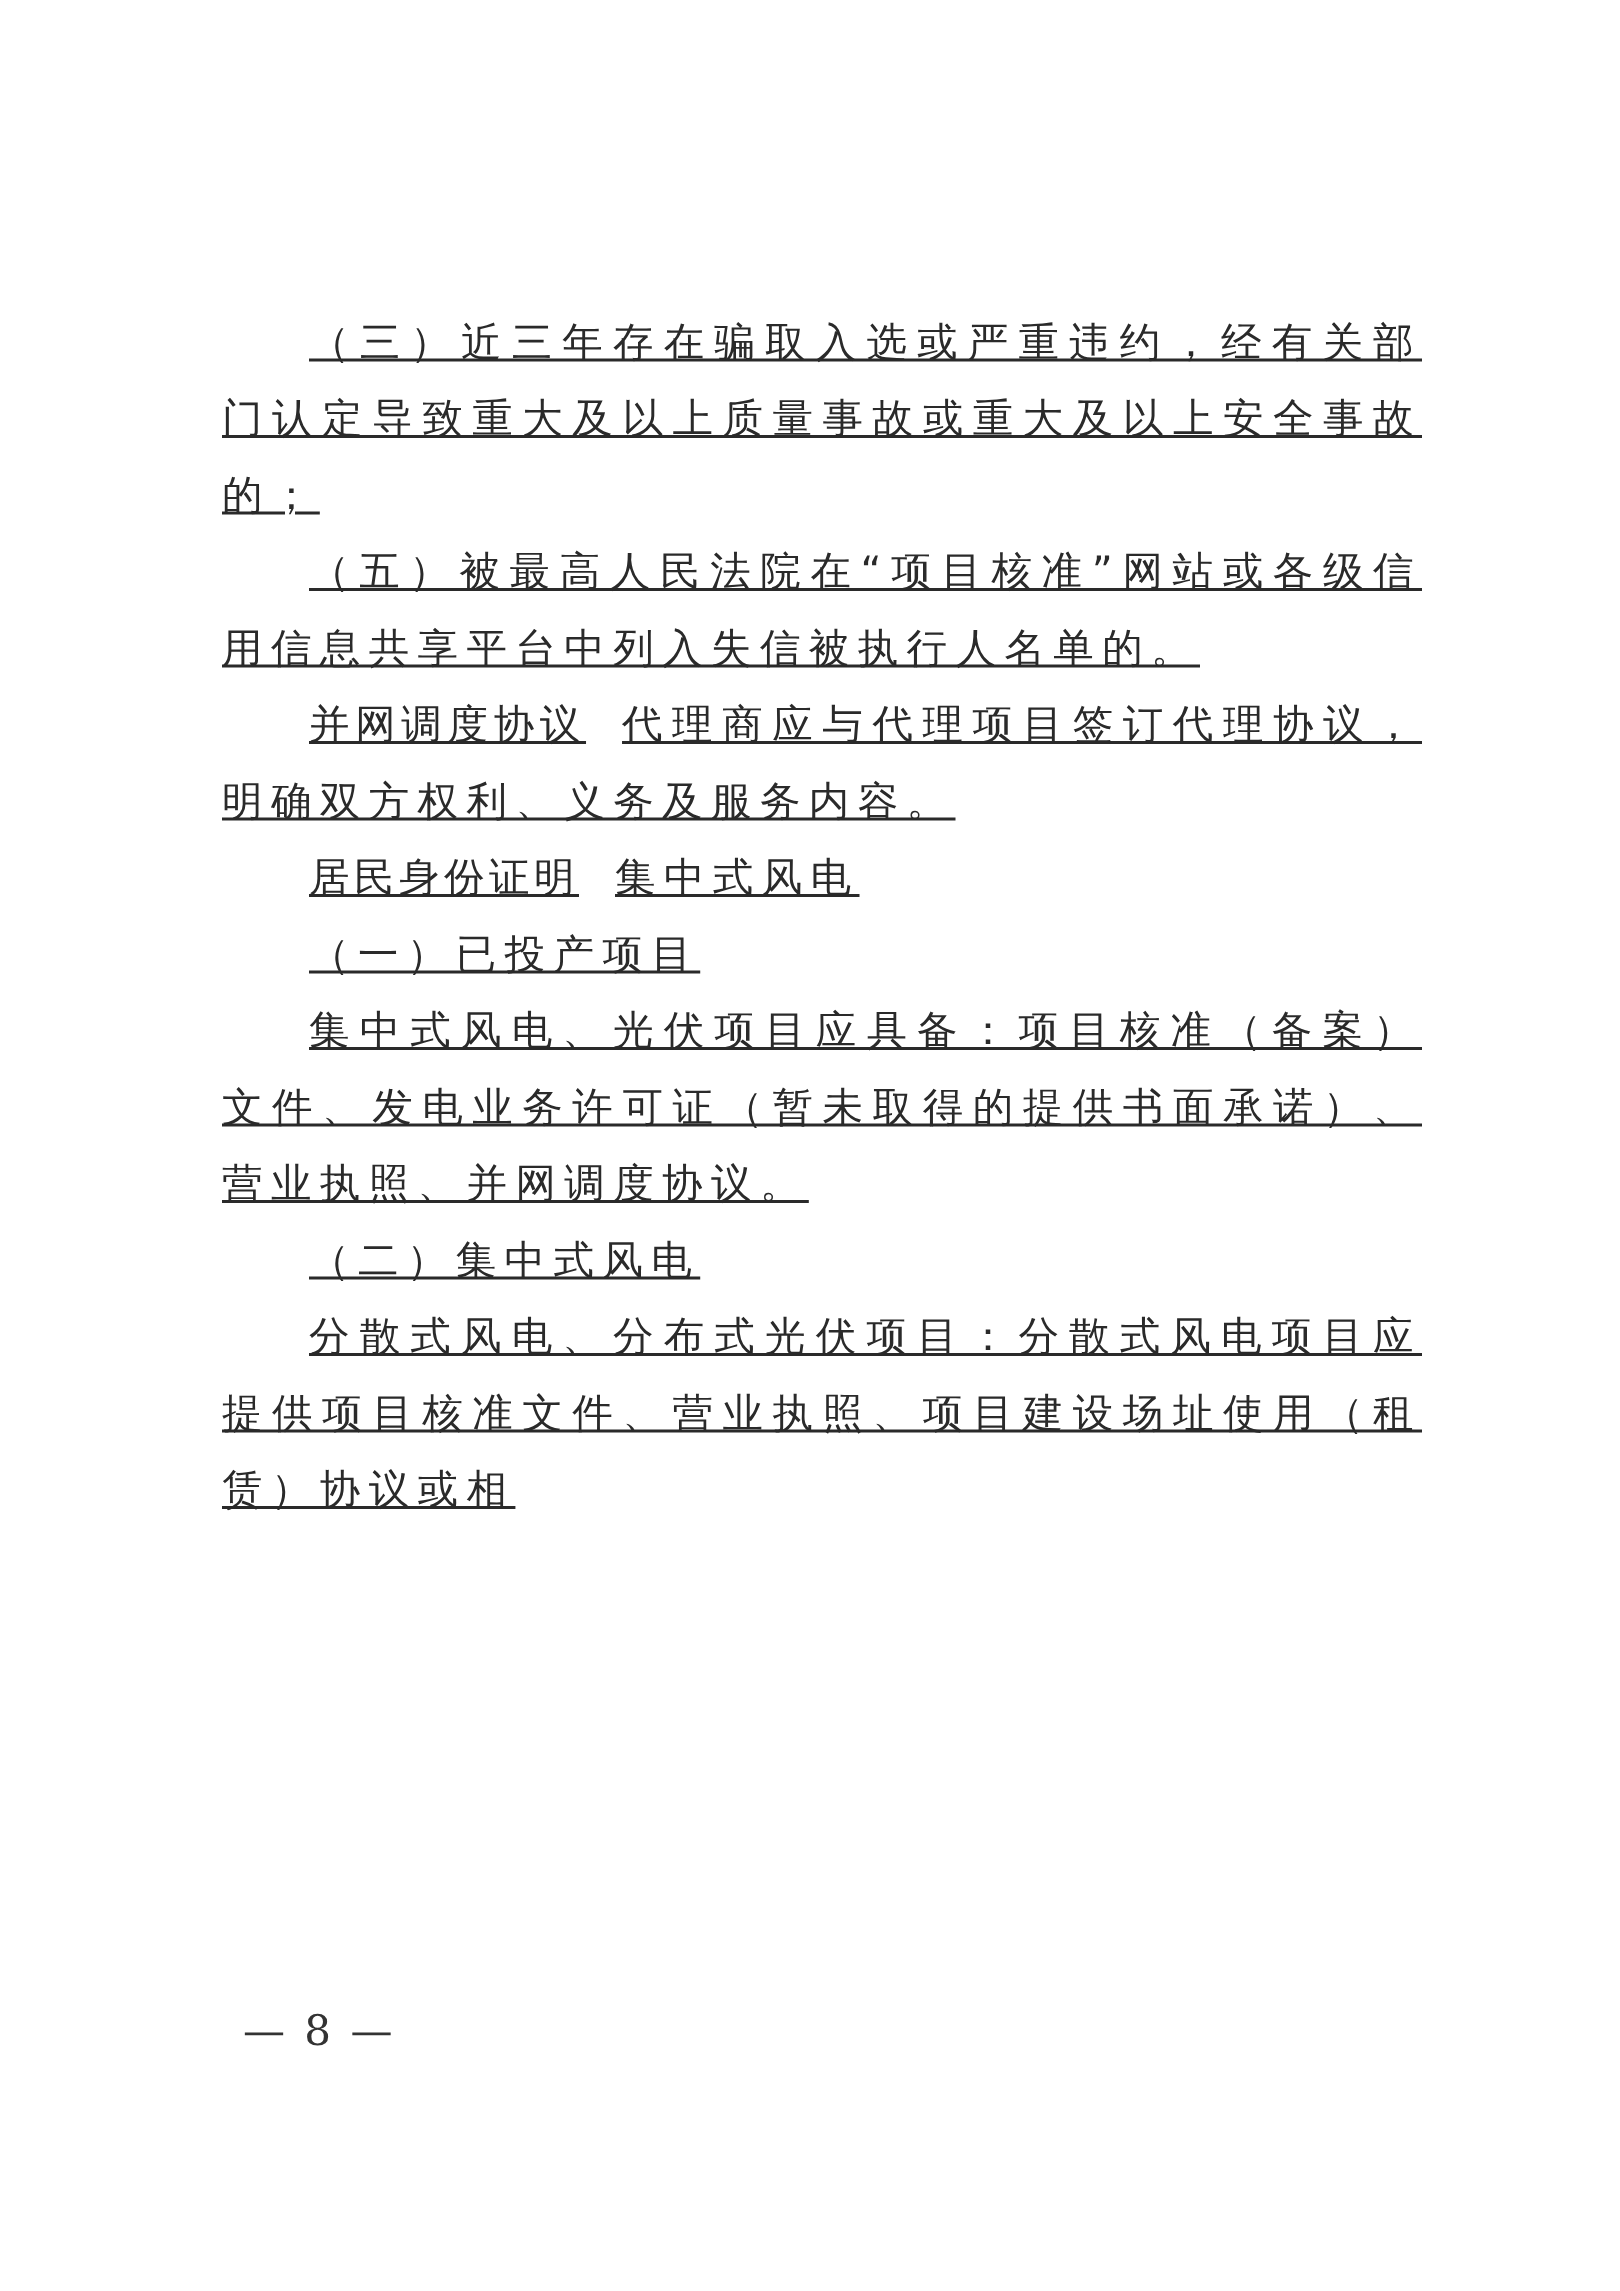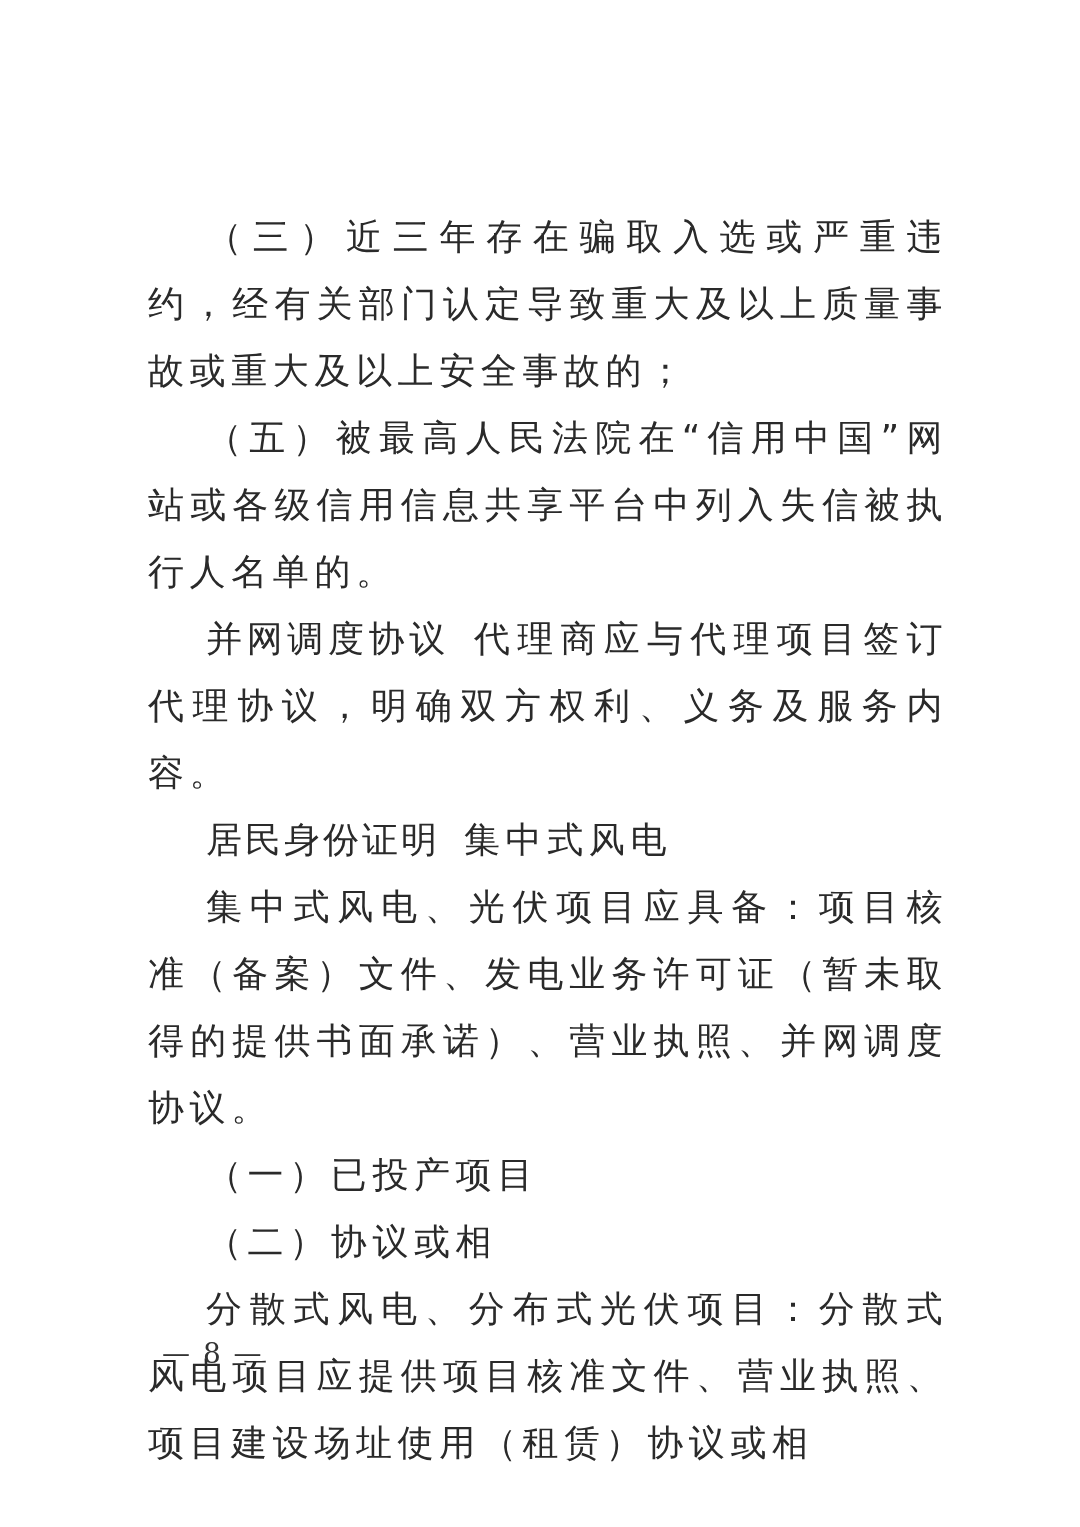--- a/index.html
+++ b/index.html
@@ -15,26 +15,27 @@
     font-family: "DejaVu Sans", "Liberation Sans", sans-serif;
     color: #2a2a2a;
   }
   .page {
     position: absolute;
     left: 148px;
     top: 203px;
     width: 800px;
   }
   .para {
-    font-size: 36px;
-    line-height: 67px;
+    font-size: 27px;
+    line-height: 51px;
     letter-spacing: 5.6px;
     margin: 0;
     text-align: justify;
     text-align-last: left;
+    text-decoration: underline;
   }
   .indent {
     text-indent: 58px;
   }
   .article-head {
     letter-spacing: 3px;
     margin-right: 24px;
   }
   .page-number {
     position: absolute;
@@ -44,22 +45,22 @@
     font-size: 28px;
     color: #333333;
     letter-spacing: 2px;
   }
 </style>
 </head>
 <body>
 
 <div class="page">
   <p class="para indent">（三）近三年存在骗取入选或严重违约，经有关部门认定导致重大及以上质量事故或重大及以上安全事故的；</p>
-  <p class="para indent">（五）被最高人民法院在“信用中国”网站或各级信用信息共享平台中列入失信被执行人名单的。</p>
+  <p class="para indent">（五）被最高人民法院在“项目核准”网站或各级信用信息共享平台中列入失信被执行人名单的。</p>
   <p class="para indent"><span class="article-head">并网调度协议</span><span>代理商应与代理项目签订代理协议，明确双方权利、义务及服务内容。</span></p>
   <p class="para indent"><span class="article-head">居民身份证明</span><span>集中式风电</span></p>
+  <p class="para indent">（一）已投产项目</p>
   <p class="para indent">集中式风电、光伏项目应具备：项目核准（备案）文件、发电业务许可证（暂未取得的提供书面承诺）、营业执照、并网调度协议。</p>
-  <p class="para indent">（一）已投产项目</p>
-  <p class="para indent">（二）协议或相</p>
+  <p class="para indent">（二）集中式风电</p>
   <p class="para indent">分散式风电、分布式光伏项目：分散式风电项目应提供项目核准文件、营业执照、项目建设场址使用（租赁）协议或相</p>
 </div>
 
 <div class="page-number">— 8 —</div>
 
 </body></html>

